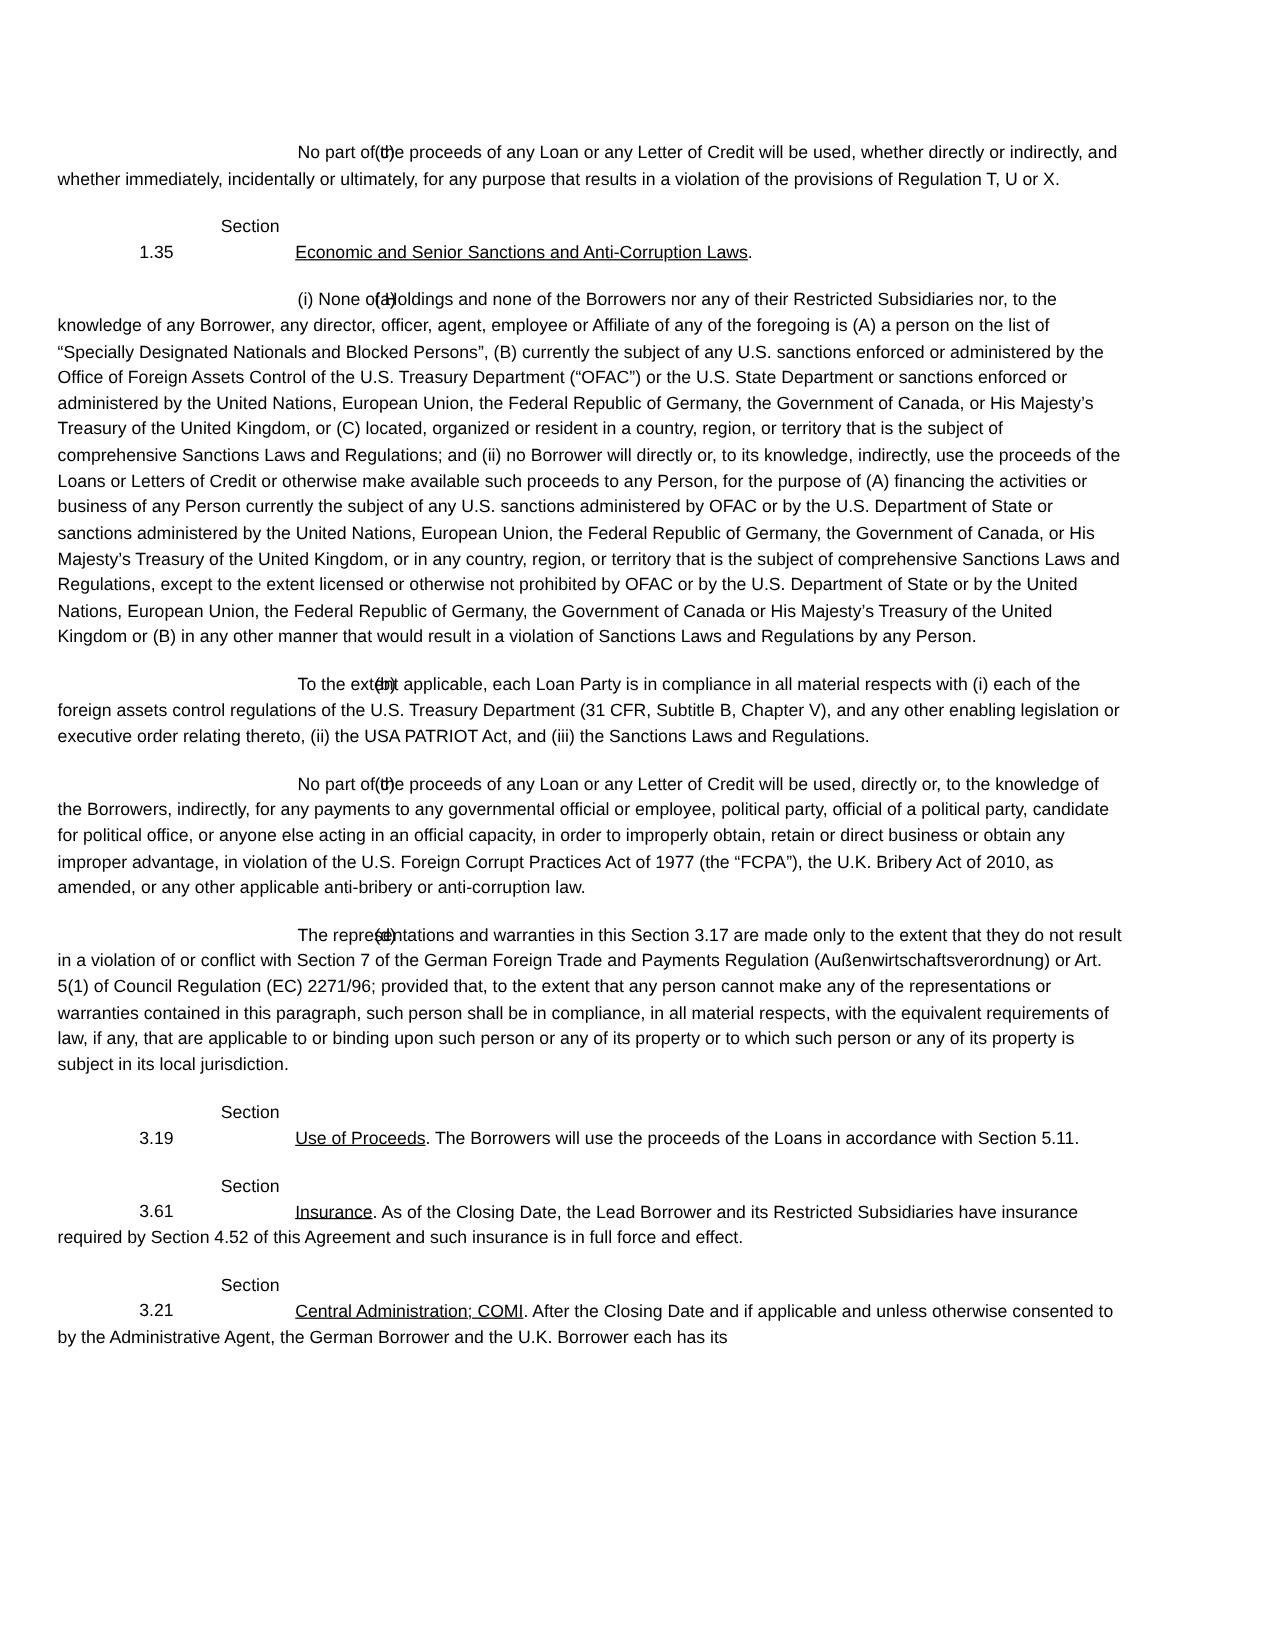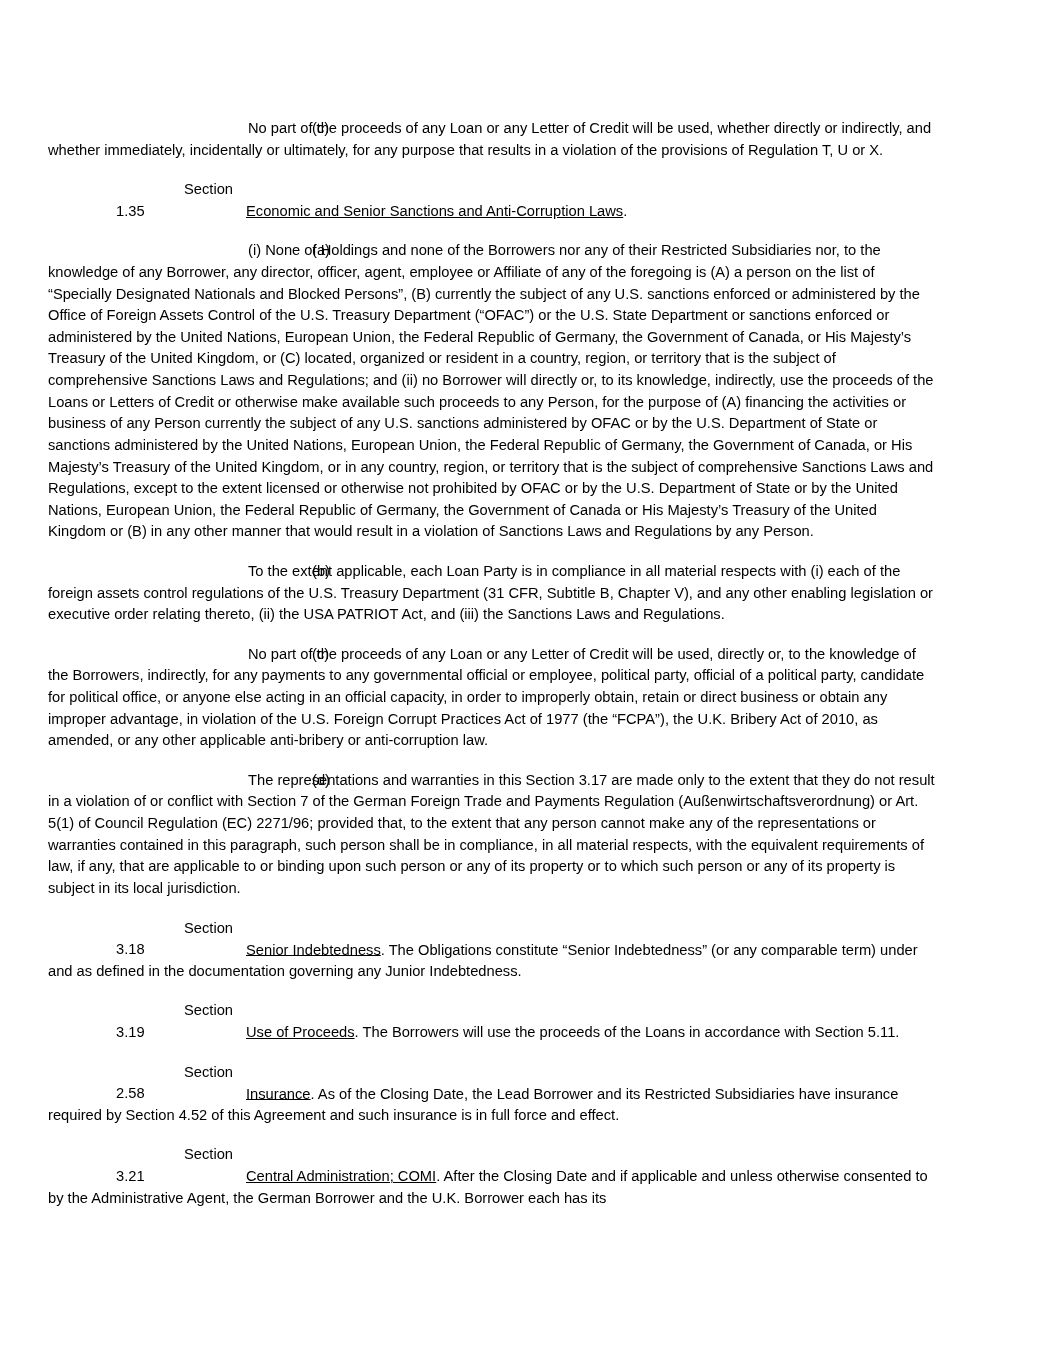--- a/index.html
+++ b/index.html
@@ -58,22 +58,21 @@
     <p class="para section-para"><span class="sec-no">Section 1.35</span><span class="u">Economic and Senior Sanctions and Anti-Corruption Laws</span><span>.</span></p>
 
     <p class="para indent-para"><span class="marker">(a)</span><span>(i) None of Holdings and none of the Borrowers nor any of their Restricted Subsidiaries nor, to the knowledge of any Borrower, any director, officer, agent, employee or Affiliate of any of the foregoing is (A) a person on the list of “Specially Designated Nationals and Blocked Persons”, (B) currently the subject of any U.S. sanctions enforced or administered by the Office of Foreign Assets Control of the U.S. Treasury Department (“OFAC”) or the U.S. State Department or sanctions enforced or administered by the United Nations, European Union, the Federal Republic of Germany, the Government of Canada, or His Majesty’s Treasury of the United Kingdom, or (C) located, organized or resident in a country, region, or territory that is the subject of comprehensive Sanctions Laws and Regulations; and (ii) no Borrower will directly or, to its knowledge, indirectly, use the proceeds of the Loans or Letters of Credit or otherwise make available such proceeds to any Person, for the purpose of (A) financing the activities or business of any Person currently the subject of any U.S. sanctions administered by OFAC or by the U.S. Department of State or sanctions administered by the United Nations, European Union, the Federal Republic of Germany, the Government of Canada, or His Majesty’s Treasury of the United Kingdom, or in any country, region, or territory that is the subject of comprehensive Sanctions Laws and Regulations, except to the extent licensed or otherwise not prohibited by OFAC or by the U.S. Department of State or by the United Nations, European Union, the Federal Republic of Germany, the Government of Canada or His Majesty’s Treasury of the United Kingdom or (B) in any other manner that would result in a violation of Sanctions Laws and Regulations by any Person.</span></p>
 
     <p class="para indent-para"><span class="marker">(b)</span><span>To the extent applicable, each Loan Party is in compliance in all material respects with (i) each of the foreign assets control regulations of the U.S. Treasury Department (31 CFR, Subtitle B, Chapter V), and any other enabling legislation or executive order relating thereto, (ii) the USA PATRIOT Act, and (iii) the Sanctions Laws and Regulations.</span></p>
 
     <p class="para indent-para"><span class="marker">(c)</span><span>No part of the proceeds of any Loan or any Letter of Credit will be used, directly or, to the knowledge of the Borrowers, indirectly, for any payments to any governmental official or employee, political party, official of a political party, candidate for political office, or anyone else acting in an official capacity, in order to improperly obtain, retain or direct business or obtain any improper advantage, in violation of the U.S. Foreign Corrupt Practices Act of 1977 (the “FCPA”), the U.K. Bribery Act of 2010, as amended, or any other applicable anti-bribery or anti-corruption law.</span></p>
 
     <p class="para indent-para"><span class="marker">(d)</span><span>The representations and warranties in this Section 3.17 are made only to the extent that they do not result in a violation of or conflict with Section 7 of the German Foreign Trade and Payments Regulation (Außenwirtschaftsverordnung) or Art. 5(1) of Council Regulation (EC) 2271/96; provided that, to the extent that any person cannot make any of the representations or warranties contained in this paragraph, such person shall be in compliance, in all material respects, with the equivalent requirements of law, if any, that are applicable to or binding upon such person or any of its property or to which such person or any of its property is subject in its local jurisdiction.</span></p>
 
-    <p class="para section-para"><span class="sec-no">Section 3.18</span><span class="u">Senior Indebtedness</span><span>.  The Obligations constitute “Senior Indebtedness” (or any comparable term) under and as defined in the documentation governing any Junior Indebtedness.</span></p>
 
     <p class="para section-para"><span class="sec-no">Section 3.19</span><span class="u">Use of Proceeds</span><span>.  The Borrowers will use the proceeds of the Loans in accordance with Section 5.11.</span></p>
 
-    <p class="para section-para"><span class="sec-no">Section 2.58</span><span class="u">Insurance</span><span>.  As of the Closing Date, the Lead Borrower and its Restricted Subsidiaries have insurance required by Section 4.52 of this Agreement and such insurance is in full force and effect.</span></p>
+    <p class="para section-para"><span class="sec-no">Section 3.61</span><span class="u">Insurance</span><span>.  As of the Closing Date, the Lead Borrower and its Restricted Subsidiaries have insurance required by Section 4.52 of this Agreement and such insurance is in full force and effect.</span></p>
 
     <p class="para section-para"><span class="sec-no">Section 3.21</span><span class="u">Central Administration; COMI</span><span>.  After the Closing Date and if applicable and unless otherwise consented to by the Administrative Agent, the German Borrower and the U.K. Borrower each has its</span></p>
 
   </div>
 </div>
 
 </body></html>

